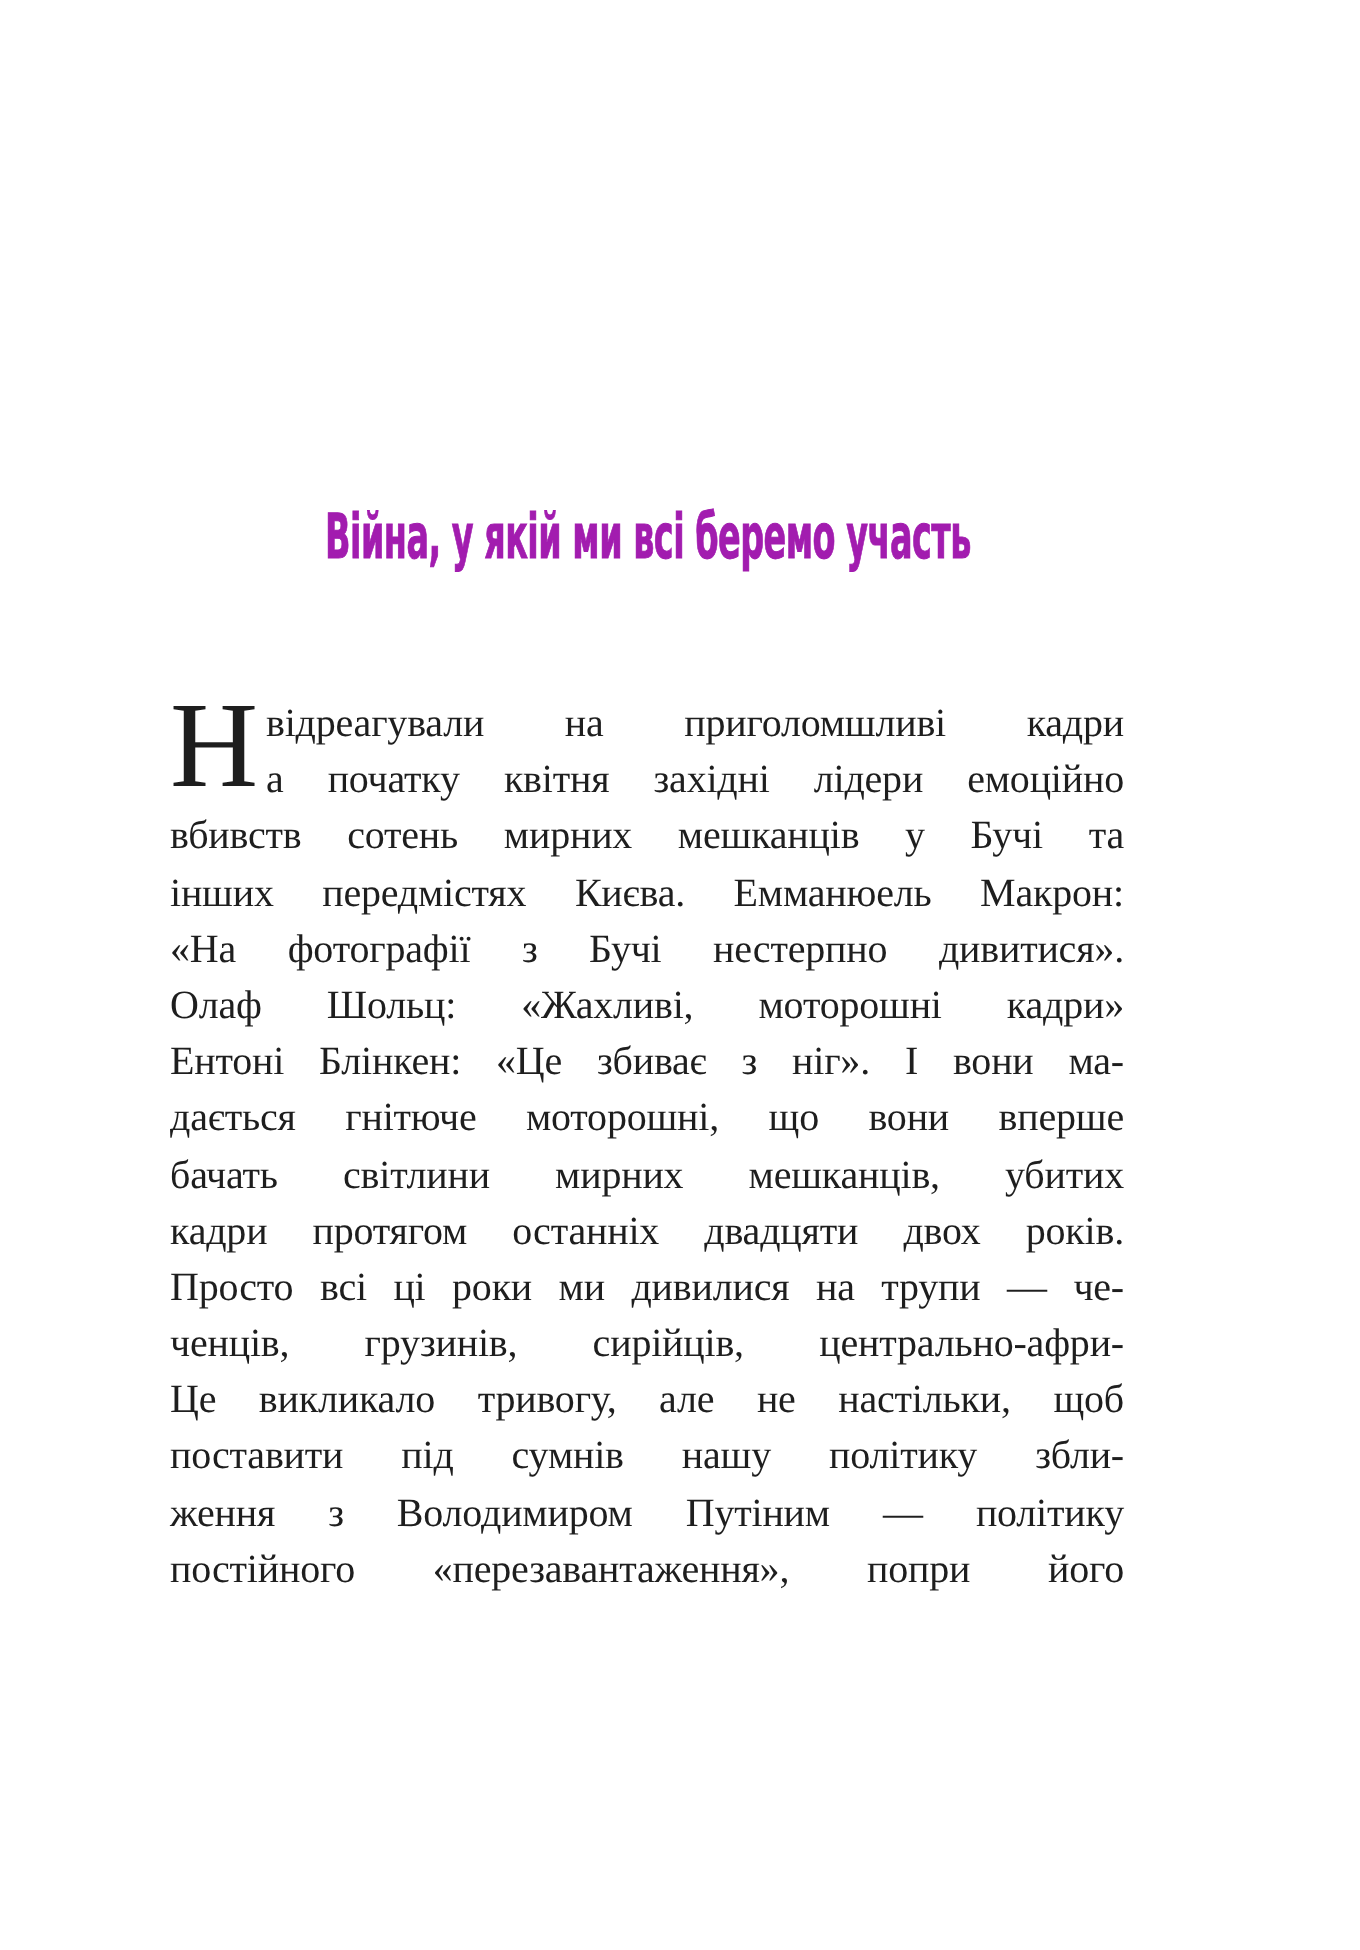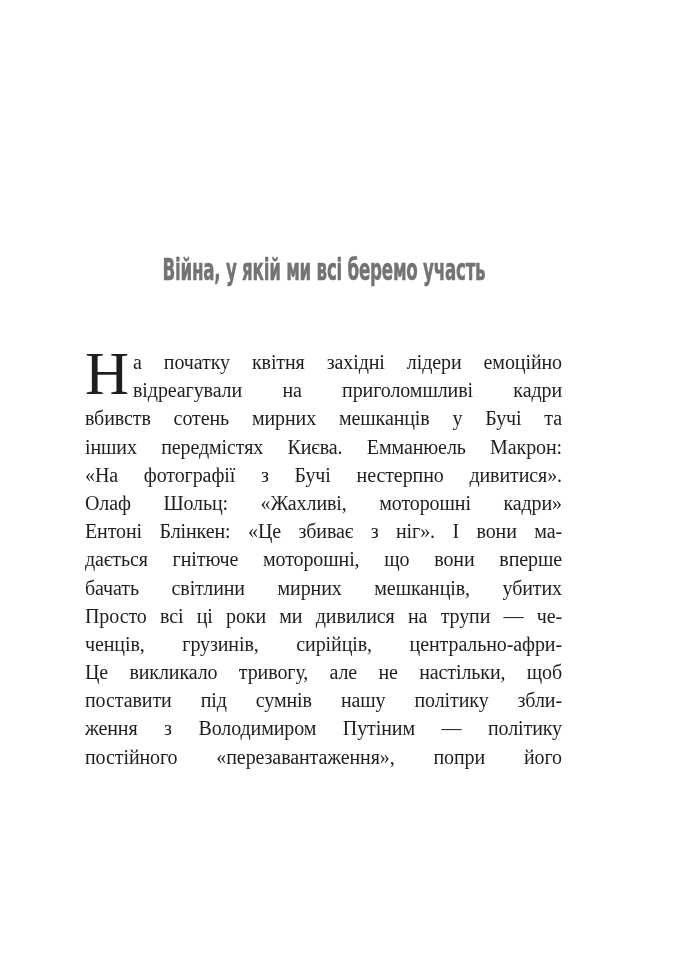--- a/index.html
+++ b/index.html
@@ -63,36 +63,37 @@
   }
   .line.indent {
     padding-left: 48px;
   }
 </style>
 </head>
 <body>
 
 <div class="page" style="background: rgb(255, 255, 255);">
 
-  <h1 class="chapter-title" style="color: #737373;">
+  <h1 class="chapter-title" style="color: #a21caf;">
     <span class="title-inner">Війна, у якій ми всі беремо участь</span>
   </h1>
 
   <div class="paragraph" style="color: rgb(30, 30, 30);">
     <span class="drop-cap" style="color: rgb(30, 30, 30);">Н</span>
     <div class="lines">
+        <div class="line indent">відреагували на приголомшливі кадри</div>
         <div class="line indent">а початку квітня західні лідери емоційно</div>
-        <div class="line indent">відреагували на приголомшливі кадри</div>
         <div class="line">вбивств сотень мирних мешканців у Бучі та</div>
         <div class="line">інших передмістях Києва. Емманюель Макрон:</div>
         <div class="line">«На фотографії з Бучі нестерпно дивитися».</div>
         <div class="line">Олаф Шольц: «Жахливі, моторошні кадри»</div>
         <div class="line">Ентоні Блінкен: «Це збиває з ніг». І вони ма-</div>
         <div class="line">дається гнітюче моторошні, що вони вперше</div>
         <div class="line">бачать світлини мирних мешканців, убитих</div>
+        <div class="line">кадри протягом останніх двадцяти двох років.</div>
         <div class="line">Просто всі ці роки ми дивилися на трупи — че-</div>
         <div class="line">ченців, грузинів, сирійців, центрально-афри-</div>
         <div class="line">Це викликало тривогу, але не настільки, щоб</div>
         <div class="line">поставити під сумнів нашу політику збли-</div>
         <div class="line">ження з Володимиром Путіним — політику</div>
         <div class="line">постійного «перезавантаження», попри його</div>
       </div>
   </div>
 
 </div>

